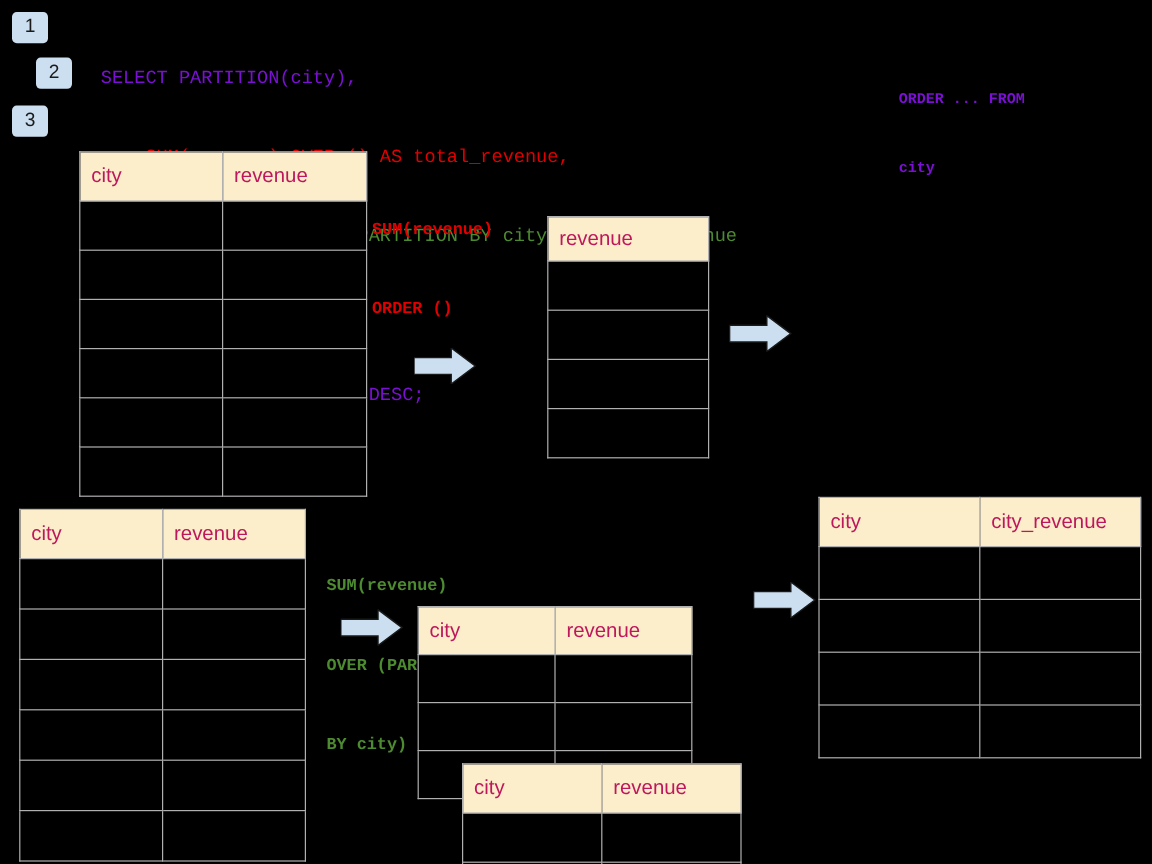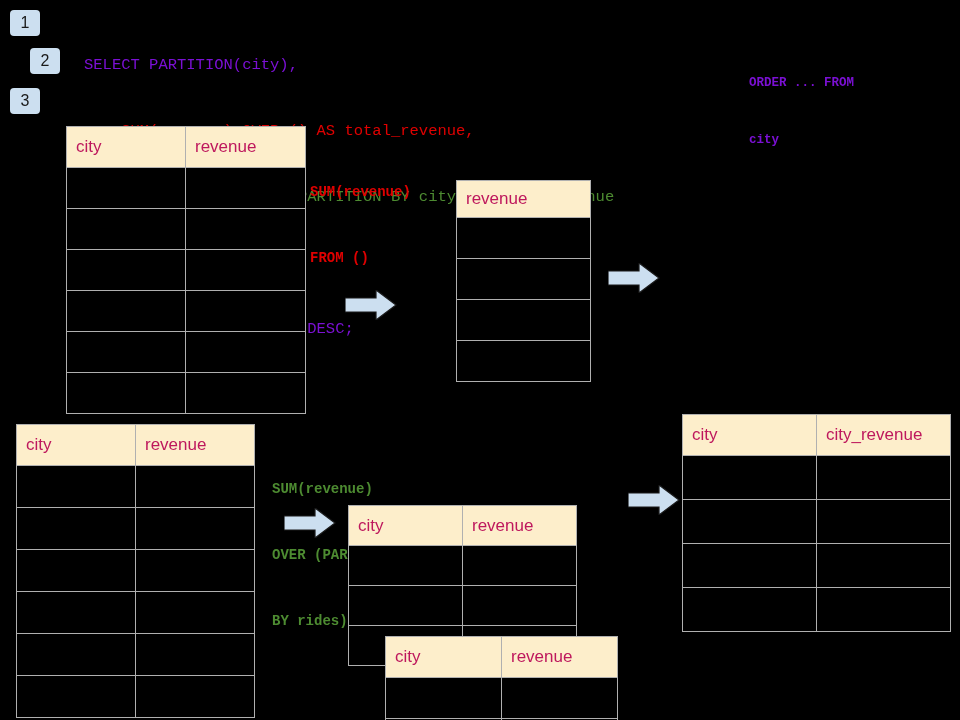--- a/index.html
+++ b/index.html
@@ -116,27 +116,27 @@
     <div class="sql-line c-purple">  ORDER by city_revenue DESC;</div>
   </div>
 
   <div class="side-note" style="left:749px; top:36px;">
     <div>ORDER ... FROM</div>
     <div>city</div>
   </div>
 
   <div class="annot red" style="left:310px; top:137px;">
     <div>SUM(revenue)</div>
-    <div>FROM ()</div>
+    <div>ORDER ()</div>
   </div>
 
   <div class="annot green" style="left:272px; top:434px;">
     <div>SUM(revenue)</div>
     <div>OVER (PARTITION</div>
-    <div>BY rides)</div>
+    <div>BY city)</div>
   </div>
 
   <table class="tbl" id="tbl-source-top" style="left:66px; top:126px; width:239px;">
     <colgroup>
         <col style="width:119px">
         <col style="width:120px">
       </colgroup>
     <thead>
       <tr>
         <th style="height:40px">city</th>

